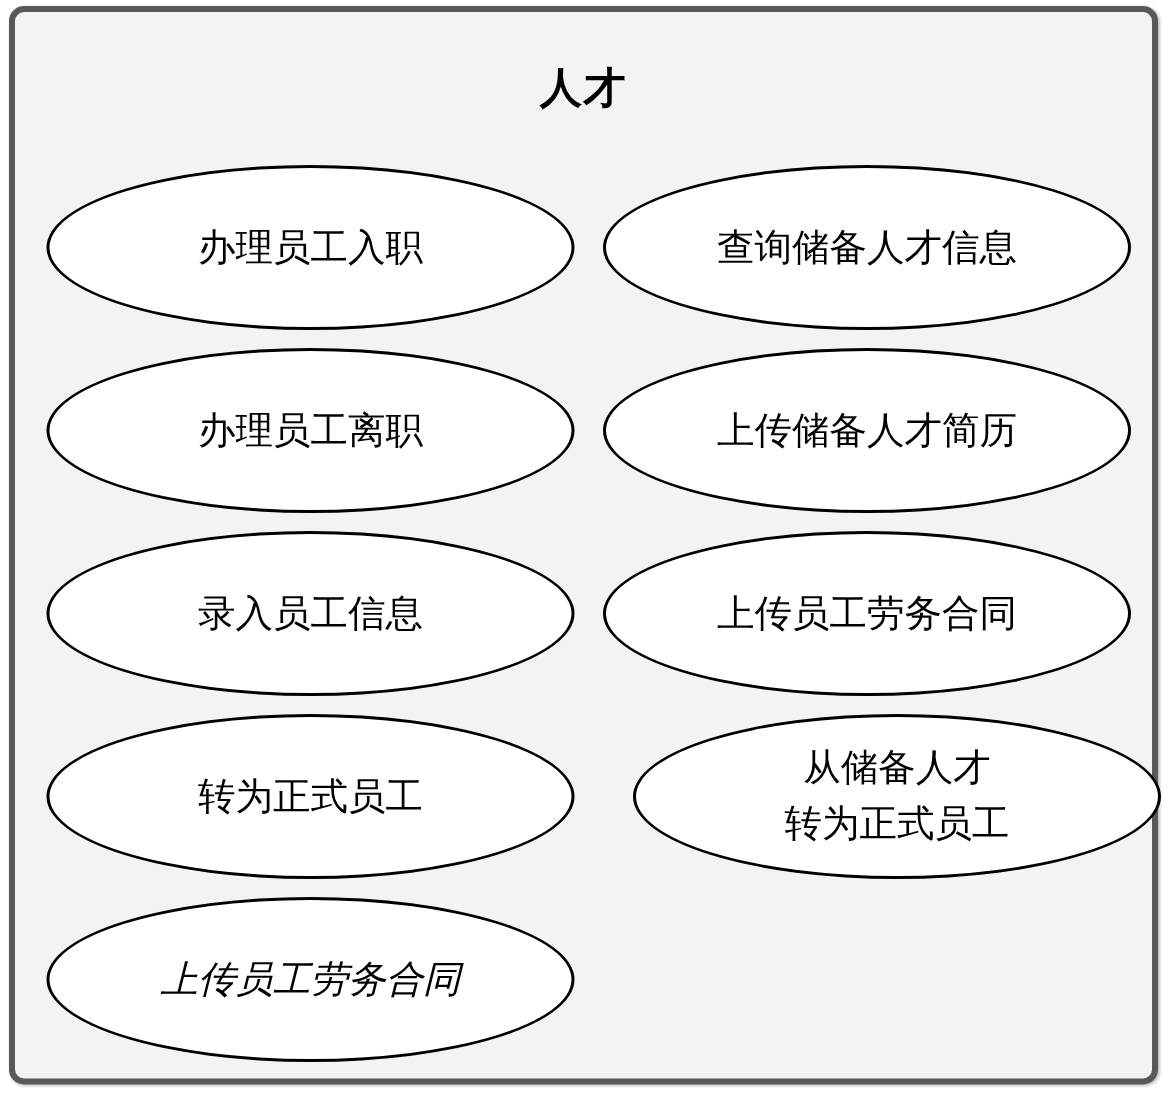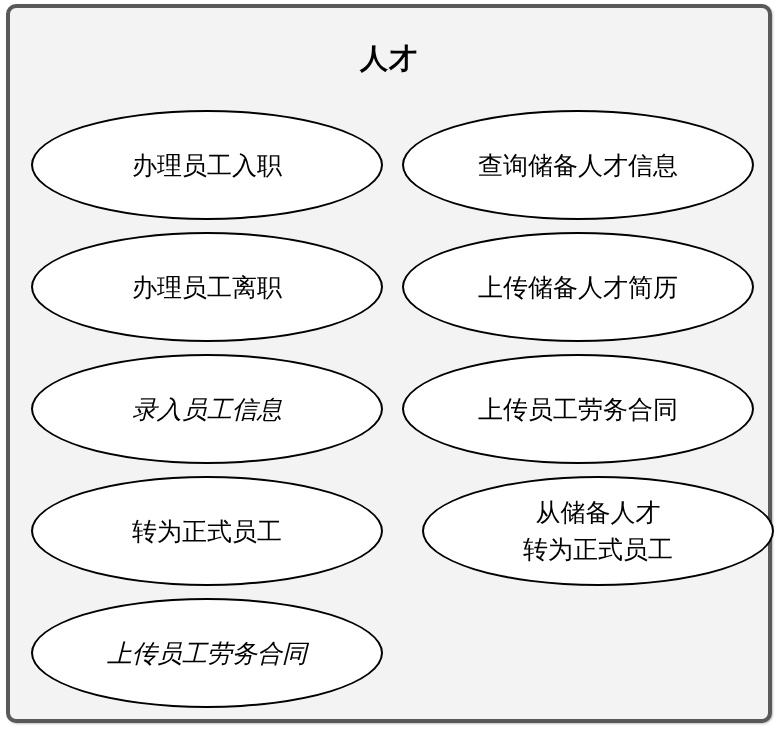--- a/index.html
+++ b/index.html
@@ -56,21 +56,21 @@
 <div class="canvas">
   <div class="frame">
     <div class="diagram-title">人才</div>
     <div id="node-layer">
         <div class="ellipse" style="left: 21px; top: 102px;">
     <div class="label">办理员工入职</div>
   </div>
         <div class="ellipse" style="left: 21px; top: 224px; align-items: center;">
     <div class="label">办理员工离职</div>
   </div>
-        <div class="ellipse" style="left: 21px; top: 346px; font-style: italic;">
+        <div class="ellipse" style="left: 21px; top: 346px;">
     <div class="label">录入员工信息</div>
   </div>
         <div class="ellipse" style="left: 21px; top: 468px;">
     <div class="label">转为正式员工</div>
   </div>
         <div class="ellipse" style="left: 21px; top: 590px; font-style: italic;">
     <div class="label">上传员工劳务合同</div>
   </div>
         <div class="ellipse" style="left: 392px; top: 102px;">
     <div class="label">查询储备人才信息</div>

